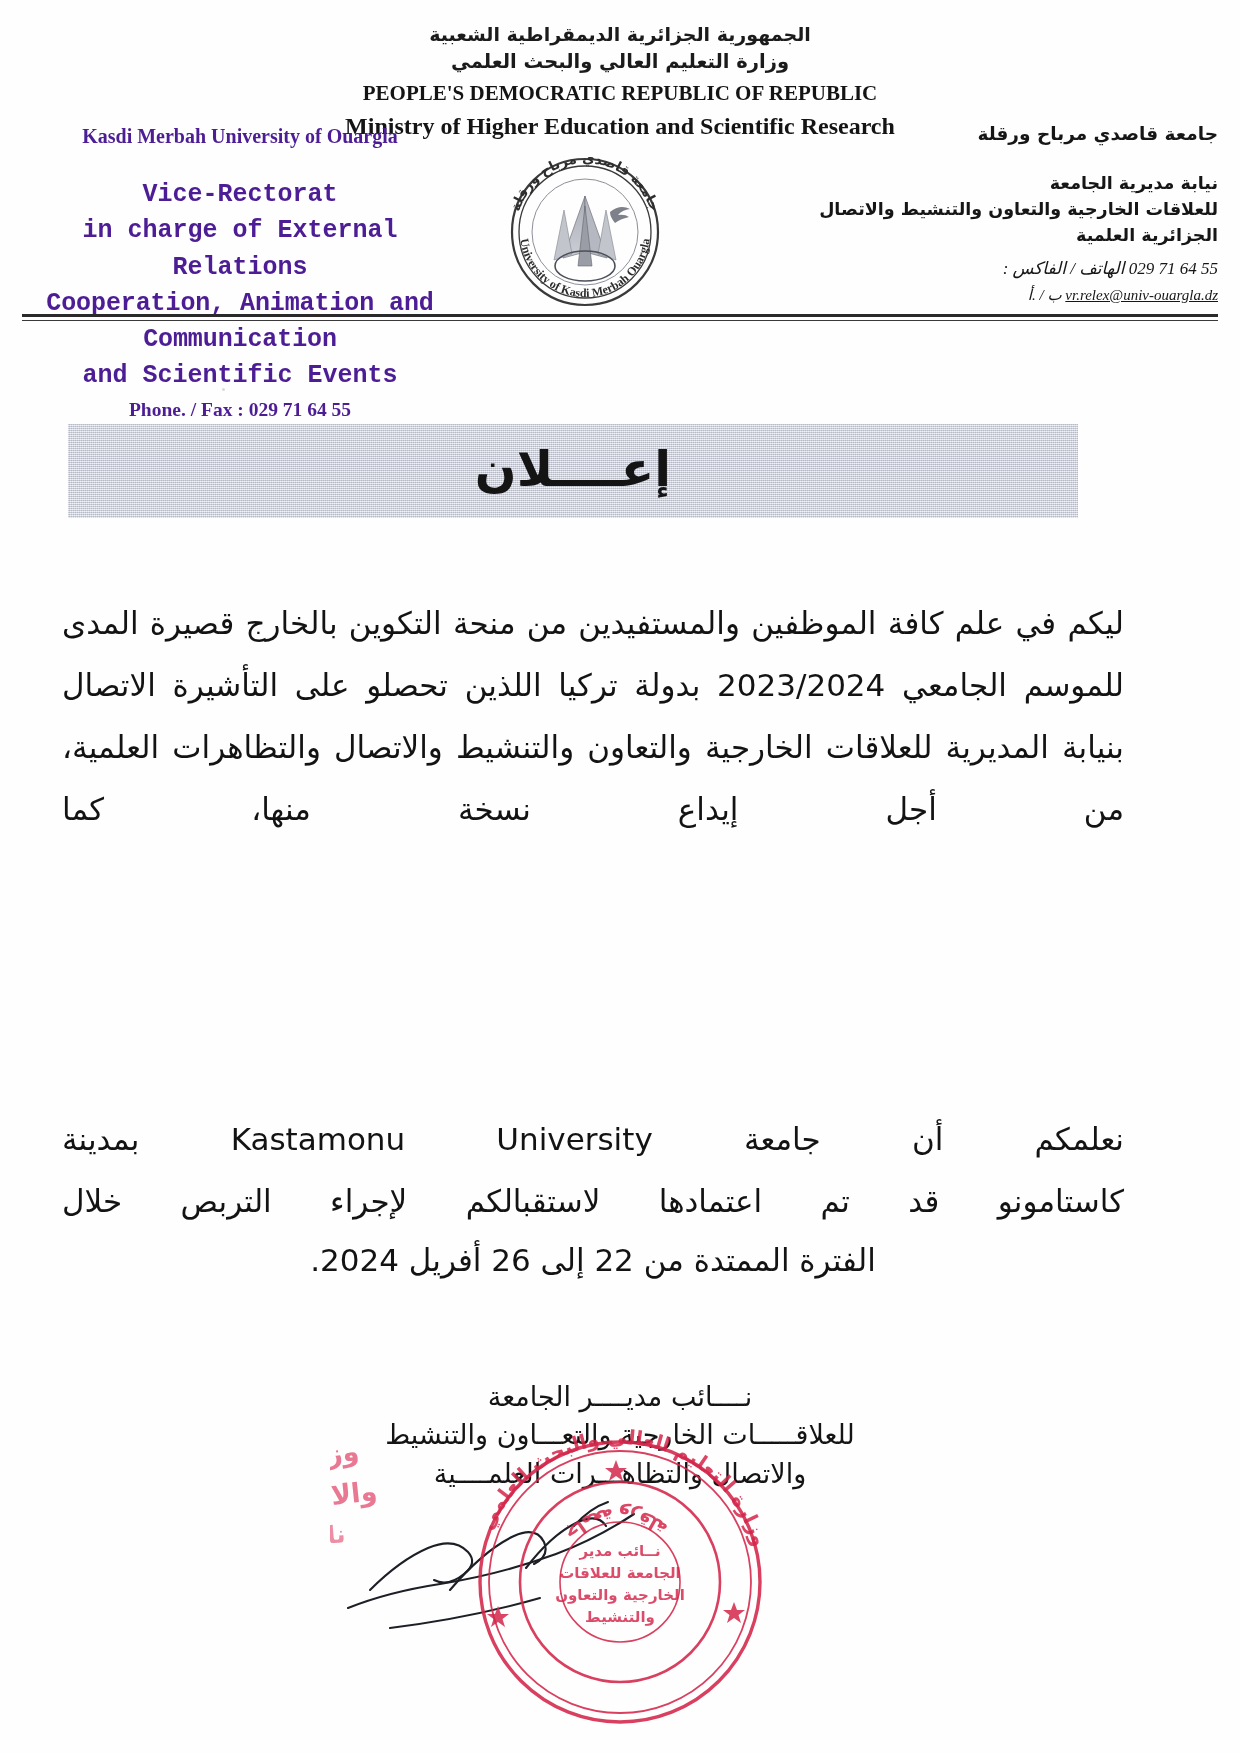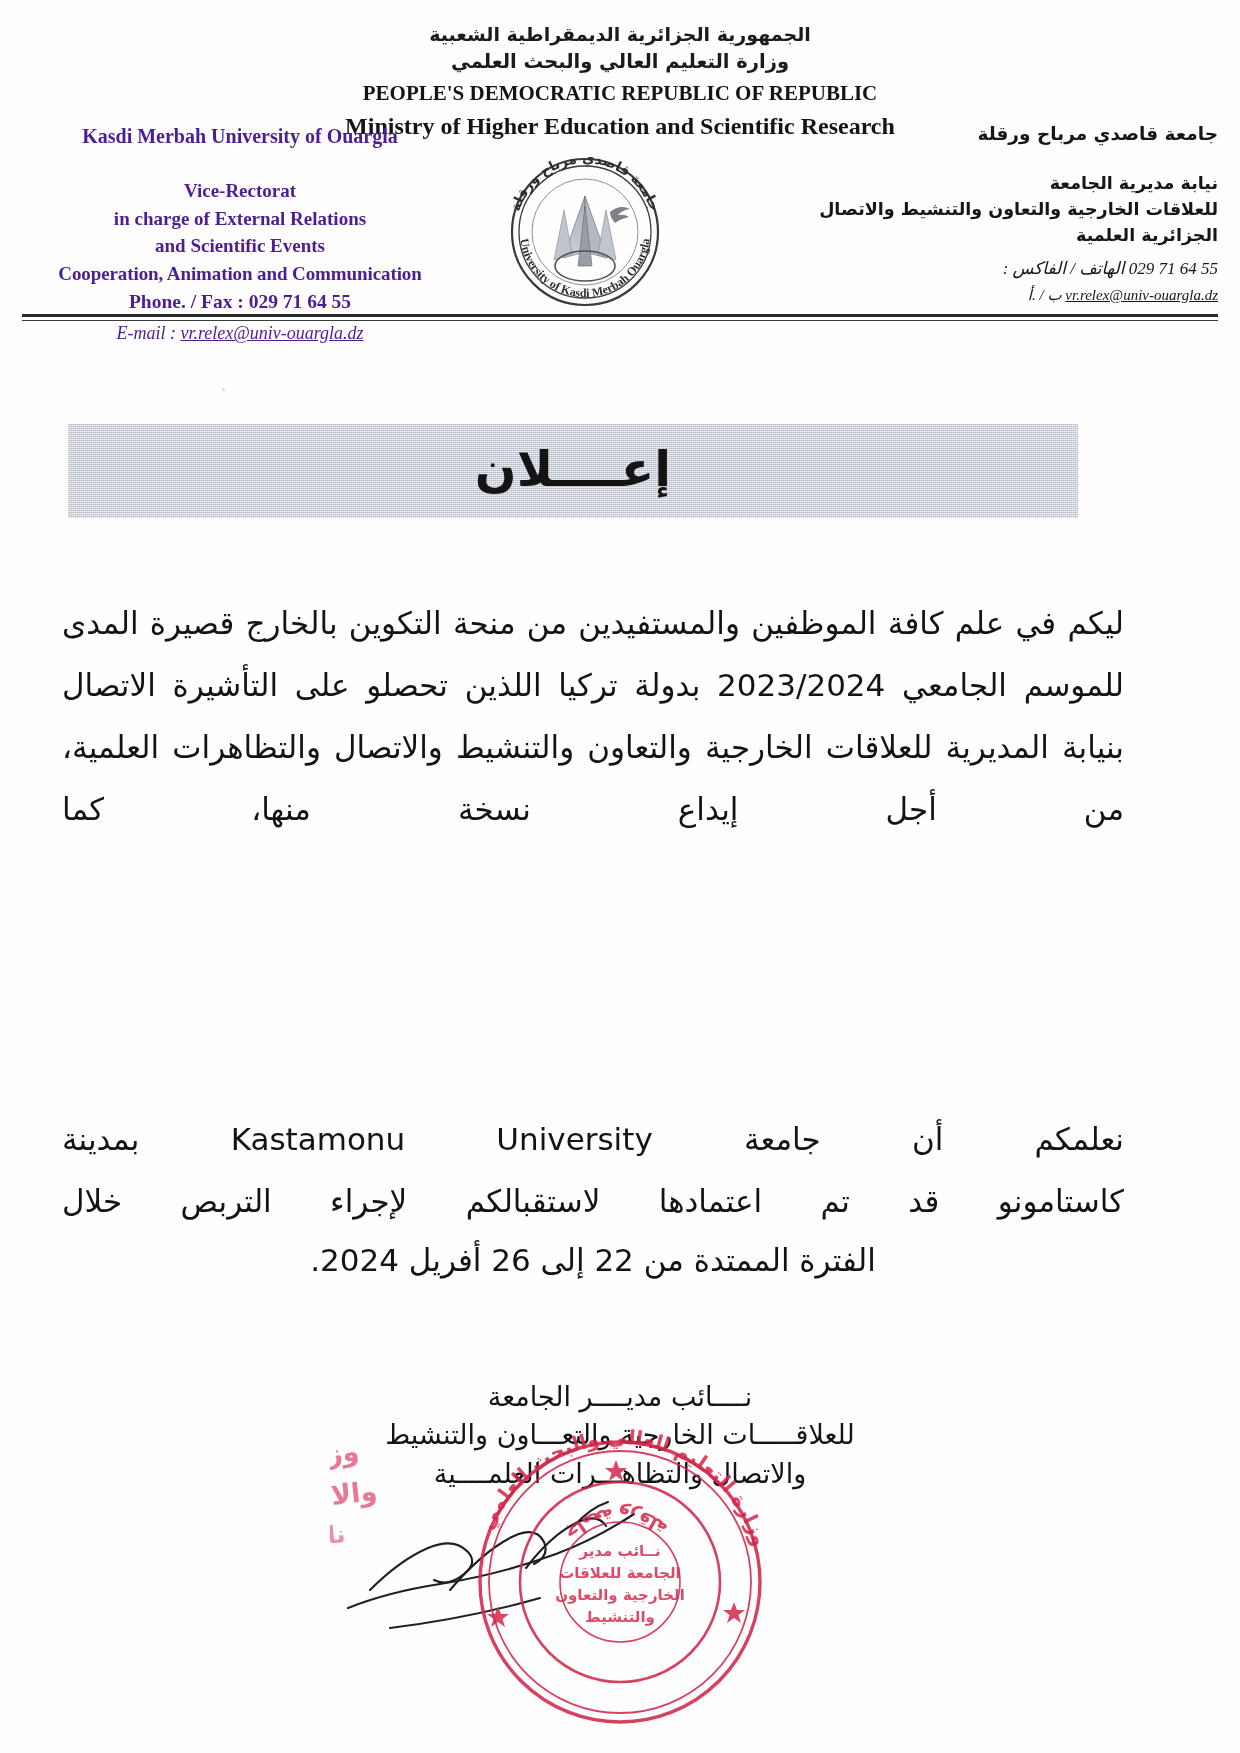--- a/index.html
+++ b/index.html
@@ -75,23 +75,23 @@
     line-height: 1.45;
     color: #4c1d95;
   }
   .lb-title {
     font-size: 20px;
     font-weight: 600;
     font-family: "Liberation Serif", serif;
     margin-bottom: 26px;
   }
   .lb-line {
-    font-size: 19px;
-    font-weight: 600;
-    font-family: Liberation Serif, serif;
+    font-size: 25px;
+    font-weight: 600;
+    font-family: Liberation Mono, monospace;
   }
   .lb-line.wide { letter-spacing: -0.1px; }
   .lb-phone {
     font-size: 19.5px;
     font-weight: 600;
     margin-top: 1px;
   }
   .lb-mail {
     font-size: 18px;
     font-style: italic;
@@ -297,22 +297,22 @@
       <div class="nat-ar">الجمهورية الجزائرية الديمقراطية الشعبية</div>
       <div class="nat-ar l2">وزارة التعليم العالي والبحث العلمي</div>
       <div class="nat-en">PEOPLE'S DEMOCRATIC REPUBLIC OF REPUBLIC</div>
       <div class="nat-en l2">Ministry of Higher Education and Scientific Research</div>
     </div>
 
     <div class="left-block">
       <div class="lb-title">Kasdi Merbah University of Ouargla</div>
       <div class="lb-line">Vice-Rectorat</div>
       <div class="lb-line">in charge of External Relations</div>
+      <div class="lb-line wide">Cooperation, Animation and Communication</div>
       <div class="lb-line">and Scientific Events</div>
-      <div class="lb-line wide">Cooperation, Animation and Communication</div>
       <div class="lb-phone">Phone. / Fax : 029 71 64 55</div>
       <div class="lb-mail">
         <span>E-mail :</span>
         <span class="addr">vr.relex@univ-ouargla.dz</span>
       </div>
     </div>
 
     <div class="right-block">
       <div class="rb-title">جامعة قاصدي مرباح ورقلة</div>
       <div class="rb-line">نيابة مديرية الجامعة</div>

